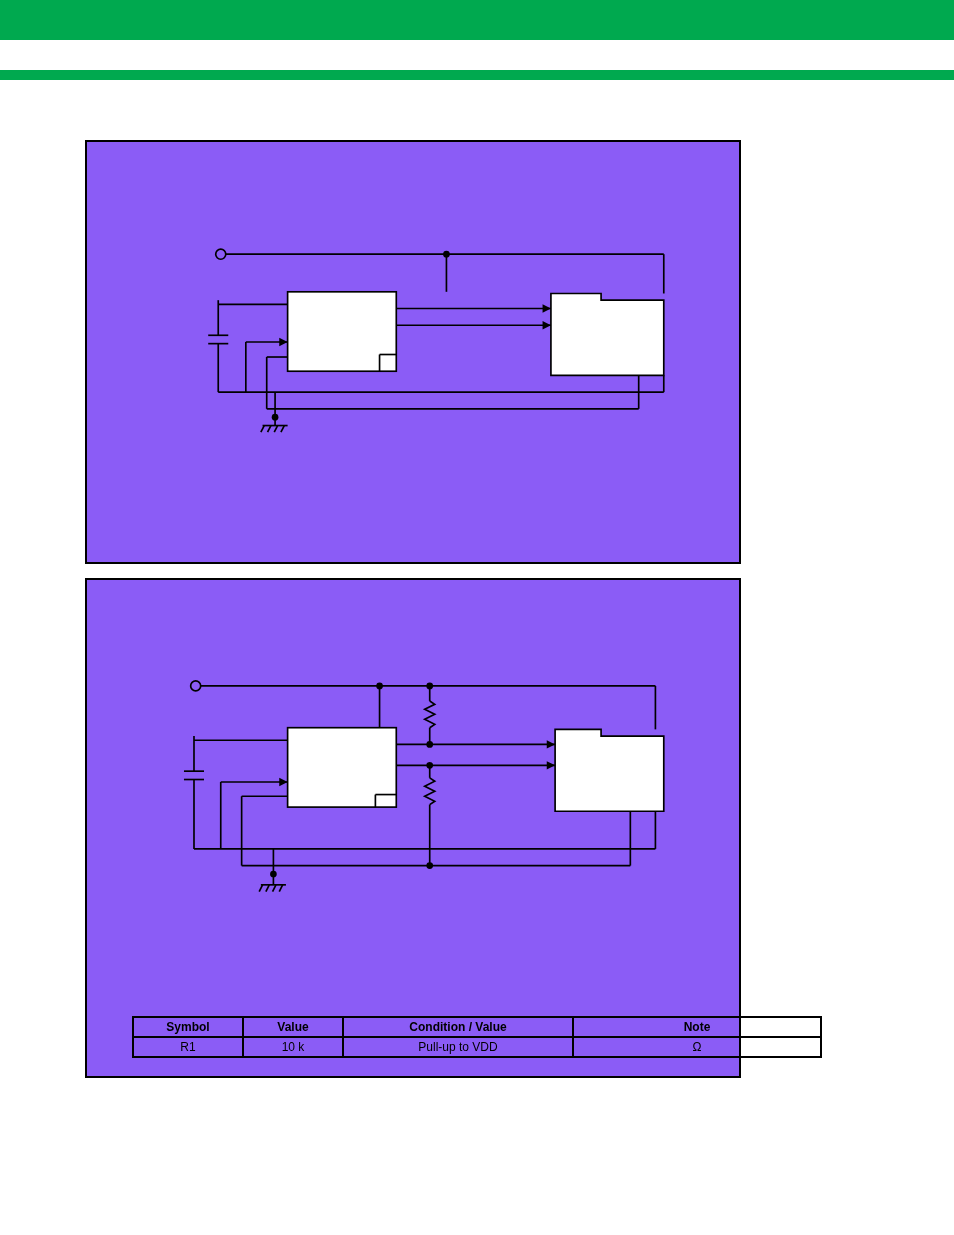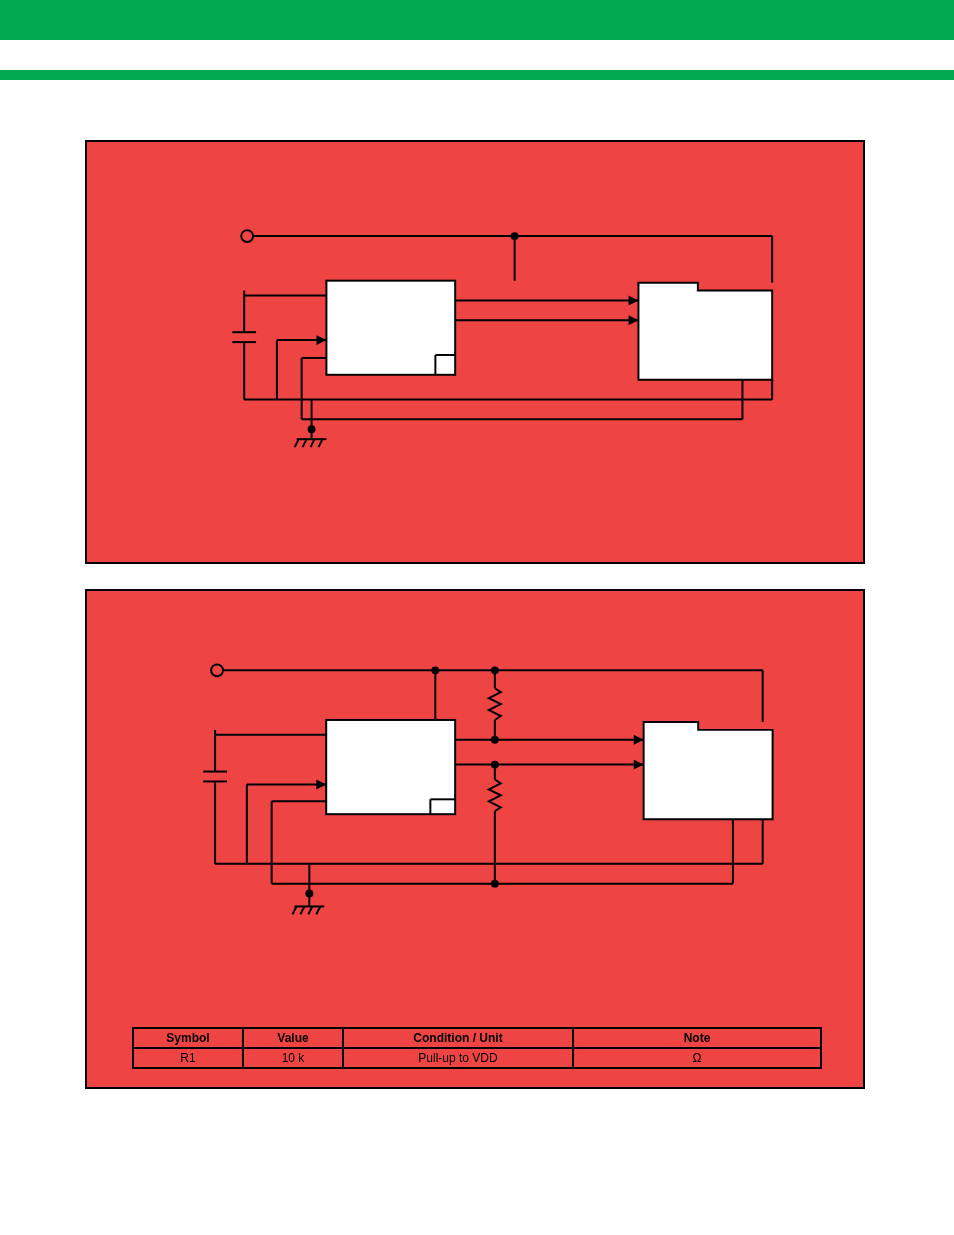--- a/index.html
+++ b/index.html
@@ -11,24 +11,24 @@
     font-size: 12px;
     color: #000;
     background: #fff;
   }
   .green-bar-top { background: #00a94f; height: 40px; width: 100%; }
   .white-gap { background: #fff; height: 30px; width: 100%; }
   .green-bar-thin { background: #00a94f; height: 10px; width: 100%; }
   .content { padding: 60px 85px 40px 85px; }
   .diagram-box {
     border: 2px solid #000;
-    width: 780px;
+    width: 656px;
     position: relative;
-    background: #ef4444;
-    margin-bottom: 25px;
+    background: #8b5cf6;
+    margin-bottom: 14px;
   }
   .diagram1 { height: 424px; }
   .diagram2 { height: 500px; }
   .svg-wrap { position: absolute; inset: 0; }
   svg { width: 100%; height: 100%; display: block; }
   .blk { fill: #fff; stroke: #000; stroke-width: 2; }
   .ln { fill: none; stroke: #000; stroke-width: 2; }
   .dot { fill: #000; }
   .tbl {
     position: absolute;
@@ -163,21 +163,21 @@
         <line x1="226" y1="318" x2="222" y2="326" class="ln"></line>
         <line x1="234" y1="318" x2="230" y2="326" class="ln"></line>
       </svg>
     </div>
 
     <table class="tbl" style="left:45px; bottom:18px; width:690px;">
       <tbody>
           <tr>
         <th style="width:110px;">Symbol</th>
         <th style="width:100px;border-radius:9px;">Value</th>
-        <th style="width:230px;">Condition / Unit</th>
+        <th style="width:230px;">Condition / Value</th>
         <th>Note</th>
       </tr>
       <tr>
         <td>R1</td>
         <td>10 k</td>
         <td>Pull-up to VDD</td>
         <td>Ω</td>
       </tr>
     </tbody>
       </table>

